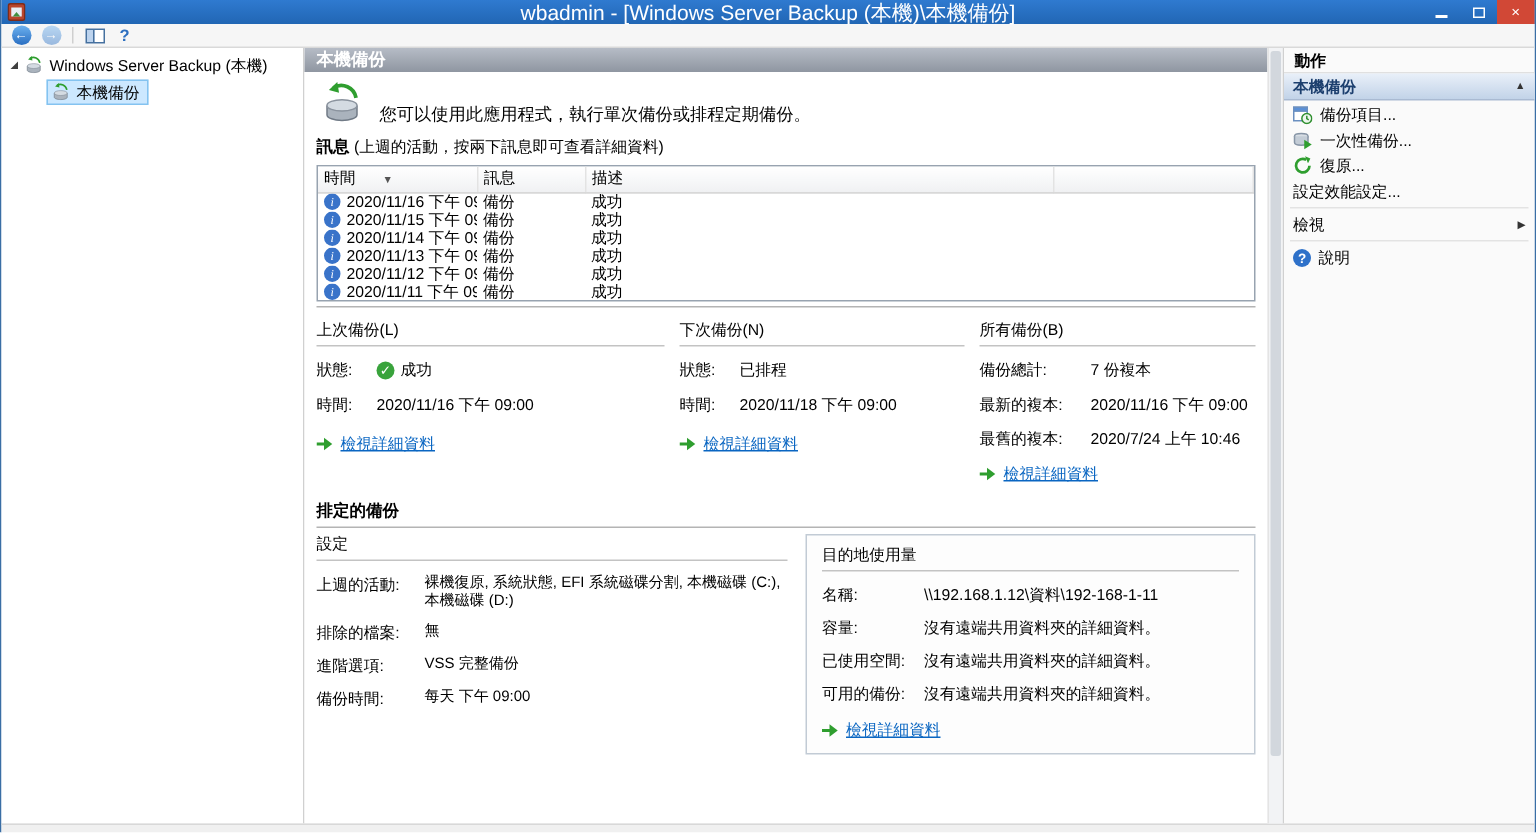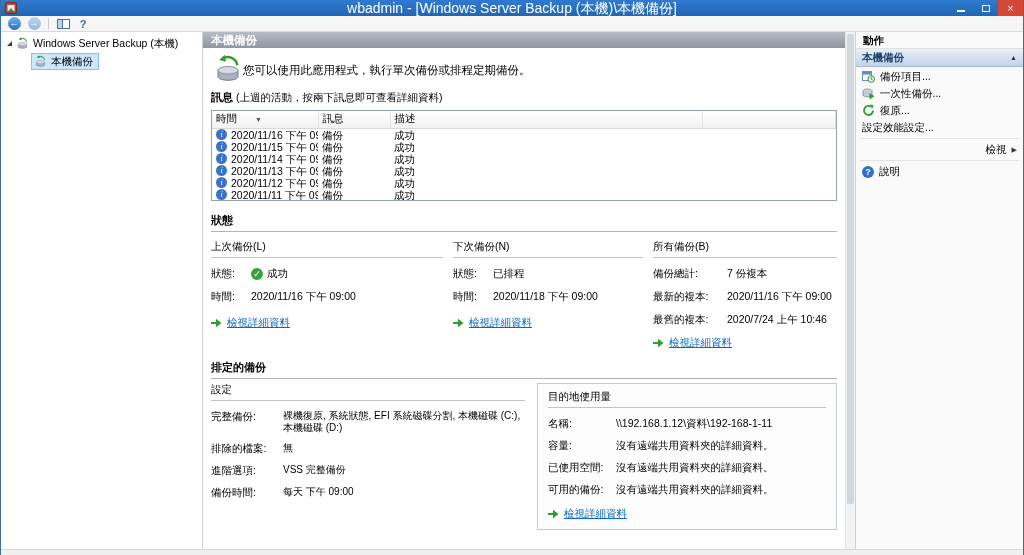--- a/index.html
+++ b/index.html
@@ -30,21 +30,21 @@
   
   .body{flex:1;display:flex;min-height:0}
   .tree{width:202px;background:#fff;border-right:1px solid #d0d0d0;padding:3px 0 0 4px;flex-shrink:0}
   .tree-row{display:flex;align-items:center;height:17px;gap:4px;font-size:10.5px}
   .expander{width:0;height:0;border-left:5px solid transparent;border-bottom:5px solid #404040;margin-left:2px;flex-shrink:0}
   .tree-child{margin-left:26px;margin-top:1px;display:inline-flex;align-items:center;gap:4px;height:17px;background:#cce8ff;border:1px solid #84c3f0;padding:0 5px 0 2px;font-size:10.5px}
   
   .main{flex:1;display:flex;flex-direction:column;min-width:0;background:#fff}
   .main-header{height:16px;background:linear-gradient(#b6bcc6,#8f96a1);color:#fff;font-weight:bold;font-size:11.5px;line-height:16px;padding-left:8px;flex-shrink:0}
   .content{flex:1;padding:4px 8px 0 8px;overflow:hidden}
-  .intro{display:flex;align-items:flex-start;margin:2px 0 6px 2px}
+  .intro{display:flex;gap:10px;align-items:flex-end;margin:2px 0 6px 2px}
   .intro-text{font-size:11.5px;padding-top:9px}
   .sec-head{font-size:10.5px;margin-top:6px}
   .sec-title{font-weight:bold;font-size:11px}
   .rule{border-top:1px solid #b4b4b4;margin-top:3px}
   
   .msg-box{border:1px solid #98a3b0;margin-top:5px;height:91px;overflow:hidden;background:#fff}
   table{border-collapse:collapse;width:100%;table-layout:fixed}
   th{font-weight:normal;text-align:left;height:17px;padding:0 4px;background:linear-gradient(#ffffff,#f0f1f3);border-right:1px solid #e3e3e3;border-bottom:1px solid #d8d8d8;font-size:10.5px}
   td{height:12px;line-height:12px;padding:0 4px;font-size:10.5px;white-space:nowrap;overflow:hidden}
   .cell-time{display:flex;align-items:center;gap:4px}
@@ -70,21 +70,21 @@
   .dest-box .link-row{margin-top:10px}
   
   .vscroll{width:10px;background:#f2f3f5;border-left:1px solid #e4e4e4;position:relative;flex-shrink:0}
   .vthumb{position:absolute;left:1px;right:1px;top:2px;height:470px;background:#d2d7dd;border-radius:2px}
   
   .actions{width:168px;background:#fafafa;border-left:1px solid #d0d0d0;display:flex;flex-direction:column;flex-shrink:0}
   .actions-header{height:17px;font-weight:bold;font-size:10.5px;padding:2px 7px;border-bottom:1px solid #e0e0e0}
   .actions-bar{height:18px;background:linear-gradient(#e9f0f9,#c2d3e8);border-bottom:1px solid #a9bad2;display:flex;align-items:center;justify-content:space-between;padding:0 6px;color:#1c3f6e;font-weight:bold;font-size:10.5px}
   .collapse{font-size:7px;color:#333}
   .action-item{height:15px;display:flex;align-items:center;gap:5px;padding:0 6px;margin-top:2px;font-size:10.5px}
-  .action-item.between{justify-content:flex-end}
+  .action-item.between{justify-content:space-between}
   .submenu-arrow{font-size:7px;color:#333}
   .action-sep{border-top:1px solid #e3e3e3;margin:3px 4px 1px}
   .help-badge{display:inline-flex;width:12px;height:12px;border-radius:50%;background:#2e71c9;color:#fff;font-size:9px;font-weight:bold;align-items:center;justify-content:center;flex-shrink:0}
   .icon13{width:13px;height:13px;flex-shrink:0}
   
   .bottom-frame{height:6px;background:#f0f0f0;border-top:1px solid #d8d8d8;flex-shrink:0}
 </style>
 </head>
 <body>
 
@@ -247,23 +247,20 @@
                     </span>
                   </td>
                 <td>備份</td>
                 <td>成功</td>
                   <td></td>
               </tr>
             </tbody>
           </table>
         </div>
 
-        <div class="sec-head" style="margin-top:12px">
-          <span class="sec-title">狀態</span>
-        </div>
         <div class="rule"></div>
         <div class="status-groups">
 
           <div style="width:242px;padding-right:10px">
             <div class="sg-title">上次備份(L)</div>
             <div class="kv">
               <span class="k k38">狀態:</span>
               <span class="ok-icon">✓</span>
               <span>成功</span>
             </div>
@@ -325,21 +322,21 @@
 
         <div class="sec-head" style="margin-top:10px">
           <span class="sec-title">排定的備份</span>
         </div>
         <div class="rule"></div>
 
         <div class="sched-cols">
           <div class="settings">
             <div class="sg-title">設定</div>
             <div class="kv">
-                <span class="k k70">完整備份:</span>
+                <span class="k k70">上週的活動:</span>
                 <span class="v">裸機復原, 系統狀態, EFI 系統磁碟分割, 本機磁碟 (C:), 本機磁碟 (D:)</span>
               </div>
             <div class="kv">
                 <span class="k k70">排除的檔案:</span>
                 <span class="v">無</span>
               </div>
             <div class="kv">
                 <span class="k k70">進階選項:</span>
                 <span class="v">VSS 完整備份</span>
               </div>

